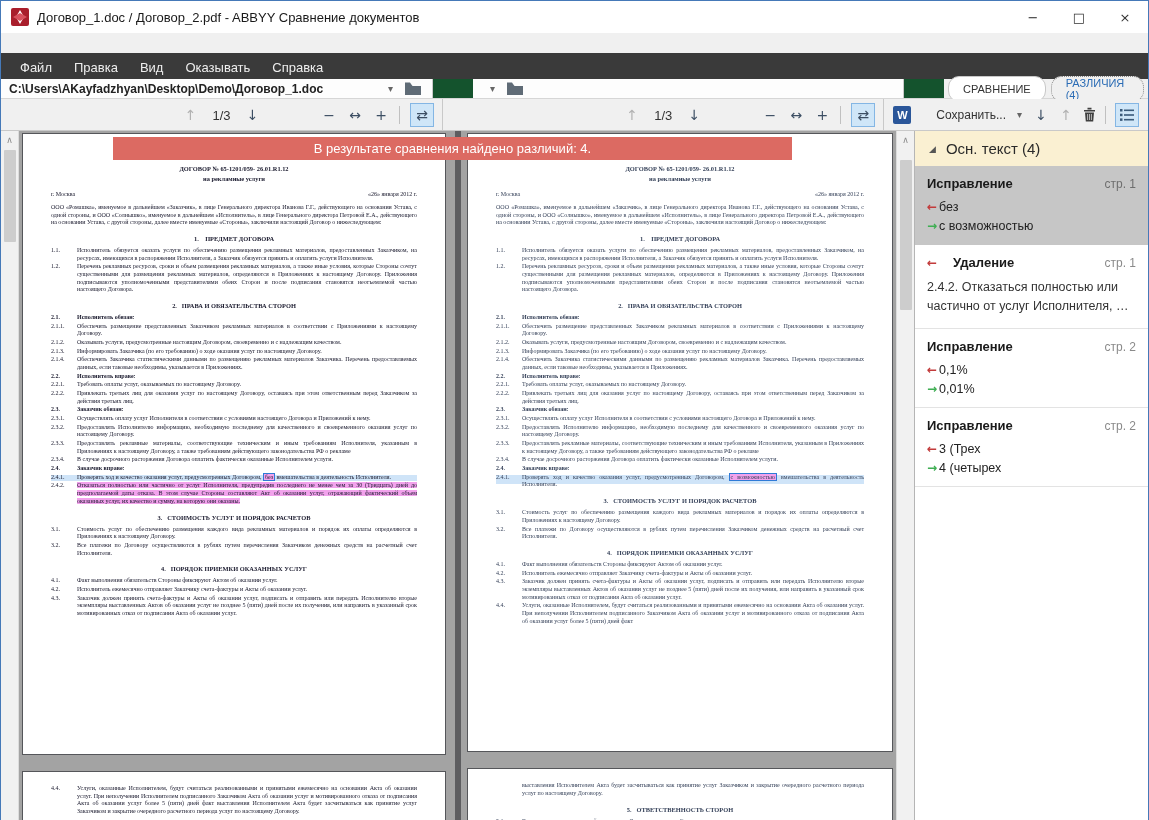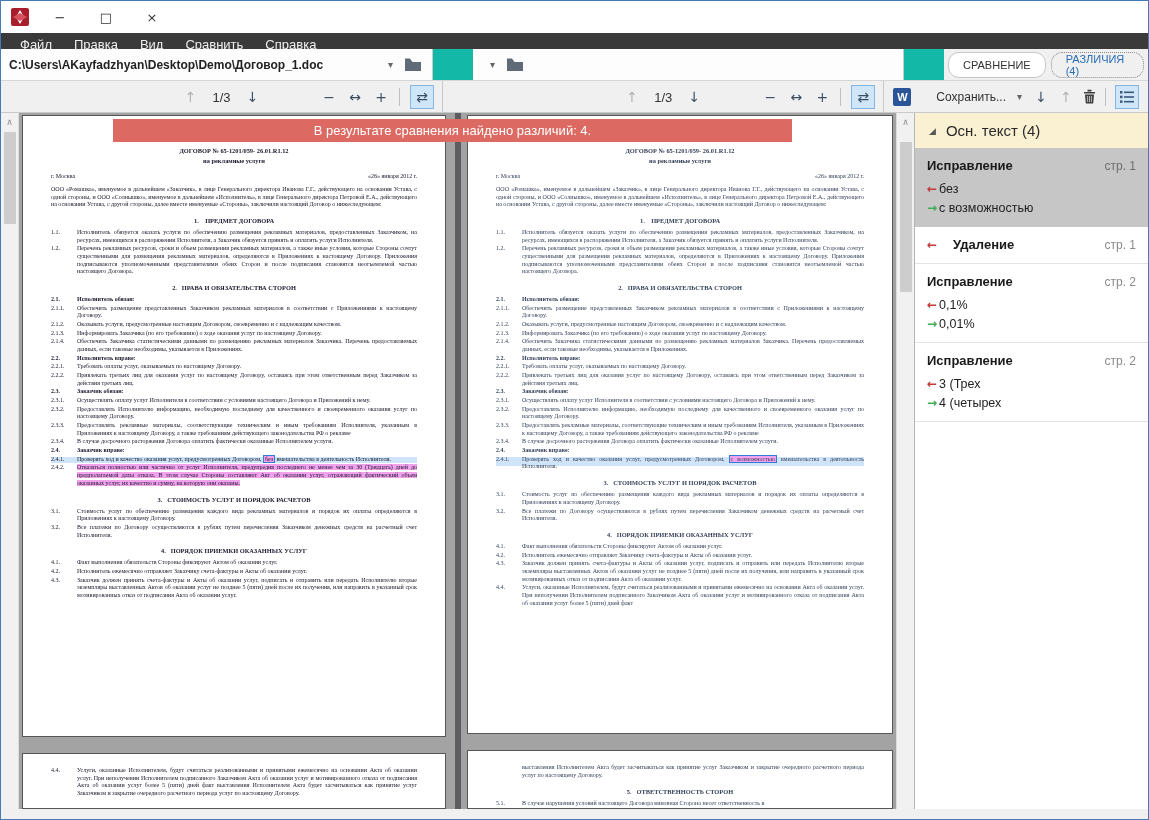--- a/index.html
+++ b/index.html
@@ -9,25 +9,25 @@
 
   
   .titlebar { height:32px; background:#fff; display:flex; align-items:center; }
   .app-icon { width:18px; height:18px; margin:0 8px 0 10px; flex:0 0 auto; }
   .title-text { font-size:13px; color:#1a1a1a; flex:1 1 auto; white-space:nowrap; overflow:hidden; }
   .winbtns { display:flex; height:32px; }
   .winbtn { width:46px; height:32px; display:flex; align-items:center; justify-content:center;
     font-size:13px; color:#333; font-family:"DejaVu Sans",sans-serif; }
 
   
-  .menubar { height:16px; background:#3a3a3a; display:flex; align-items:flex-start; padding-left:8px; }
+  .menubar { height:26px; background:#3a3a3a; display:flex; align-items:flex-end; padding-left:8px;margin-top:20px; }
   .menu-item { color:#eeeeee; font-size:13px; padding:4px 11px; white-space:nowrap; }
 
   
-  .headrow { height:32px; display:flex; background:#14b8a6; border-bottom:1px solid #d6d6d6;gap:40px; }
+  .headrow { height:20px; display:flex; background:#14532d; border-bottom:1px solid #d6d6d6;gap:40px; }
   .pathbar { width:457px; display:flex; align-items:center; padding:0 8px; border-right:1px solid #c9c9c9; background:#fdfdfd; }
   .pathbar.second { width:456px; }
   .path-text { flex:1 1 auto; font-size:12px; font-weight:700; color:#222; white-space:nowrap; overflow:hidden; }
   .caret { color:#666; font-size:10px; padding:0 9px; font-family:"DejaVu Sans",sans-serif; }
   .folder-btn { width:22px; height:22px; display:flex; align-items:center; justify-content:center; }
   .tabszone { flex:1 1 auto; background:#f0f0f0; display:flex; align-items:center; justify-content:center; gap:5px; padding:2px 4px 2px 4px; }
   .tab { height:26px; display:flex; align-items:center; justify-content:center; font-size:11px; padding:0 14px;border-radius:11px; }
   .tab.inactive { background:#ffffff; border:1px solid #c8c8c8; color:#333; }
   .tab.active { background:#f0f0f0; border:1px dotted #8a8a8a; color:#2b6cb5; }
 
@@ -106,32 +106,33 @@
 <body>
 
 <div class="window">
 
   <div class="titlebar">
     <svg class="app-icon" viewBox="0 0 18 18">
       <rect x="0" y="0" width="18" height="18" rx="2" fill="#a91e2c"></rect>
       <path d="M9 2 L13 9 L9 16 L5 9 Z" fill="#ffffff"></path>
       <path d="M2 9 L9 5 L16 9 L9 13 Z" fill="#d8515e"></path>
     </svg>
+    <div class="title-text">Договор_1.doc / Договор_2.pdf - ABBYY Сравнение документов</div>
     <div class="winbtns">
       <div class="winbtn">−</div>
       <div class="winbtn">□</div>
       <div class="winbtn">×</div>
     </div>
   </div>
 
   <div class="menubar">
     <div class="menu-item">Файл</div>
     <div class="menu-item">Правка</div>
     <div class="menu-item">Вид</div>
-    <div class="menu-item">Сравнить</div>
+    <div class="menu-item">Оказывать</div>
     <div class="menu-item">Справка</div>
   </div>
 
   <div class="headrow">
     <div class="pathbar">
       <span class="path-text">C:\Users\AKayfadzhyan\Desktop\Demo\Договор_1.doc</span>
       <span class="caret">▾</span>
       <span class="folder-btn">
         <svg class="icon-svg" width="16" height="13" viewBox="0 0 16 13">
             <path d="M0 2 h6 l1.5 2 H16 v9 H0 Z M0 0.5 h5 l1 1.5 H0 Z" fill="#5f6b76"></path>
@@ -480,20 +481,21 @@
             <span>с возможностью</span>
           </div>
       </div>
 
       <div class="di">
         <div class="di-h">
           <span class="ar rm">←</span>
           <span class="di-t" style="margin-left:8px;">Удаление</span>
           <span class="di-p">стр. 1</span>
         </div>
+        <div class="di-x">2.4.2. Отказаться полностью или частично от услуг Исполнителя, …</div>
       </div>
 
       <div class="di">
         <div class="di-h">
           <span class="di-t">Исправление</span>
           <span class="di-p">стр. 2</span>
         </div>
         <div class="di-l first">
             <span class="ar rm">←</span>
             <span>0,1%</span>

